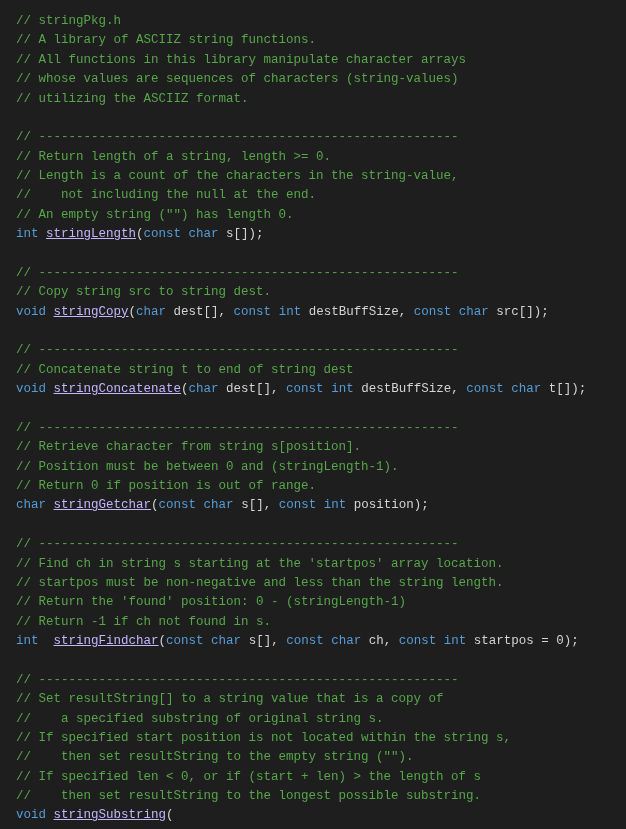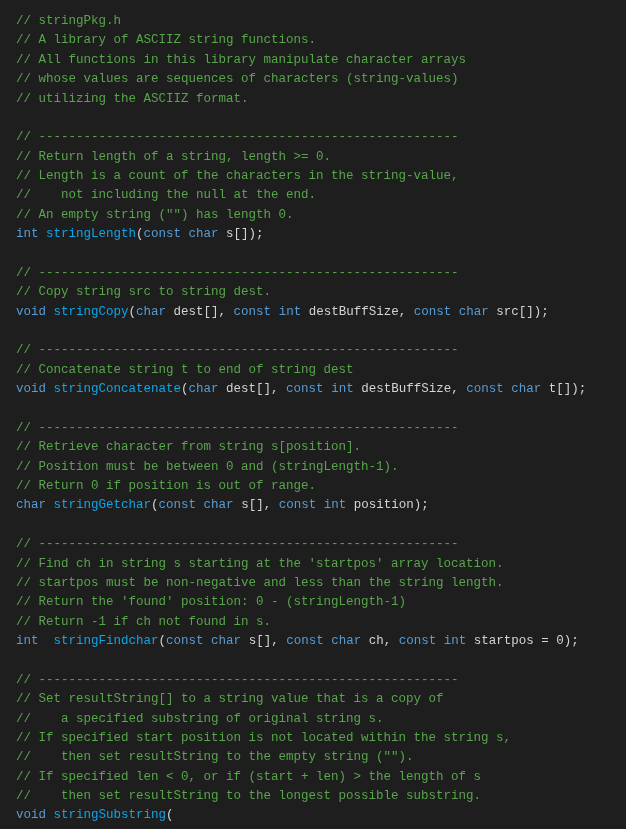--- a/index.html
+++ b/index.html
@@ -23,21 +23,22 @@
     }
     .comment {
       color: #57a64a;
       margin-top: 38px;
     }
     .keyword {
       color: #569cd6;
       margin-top: 24px;
     }
     .func {
-      color: #0ea5e9;
+      color: #c4b5fd;
+      text-decoration: underline;
     }
     .plain {
       color: #d4d4d4;
     }
     .line {
       display: block;
     }
   </style>
 </head>
 <body>

